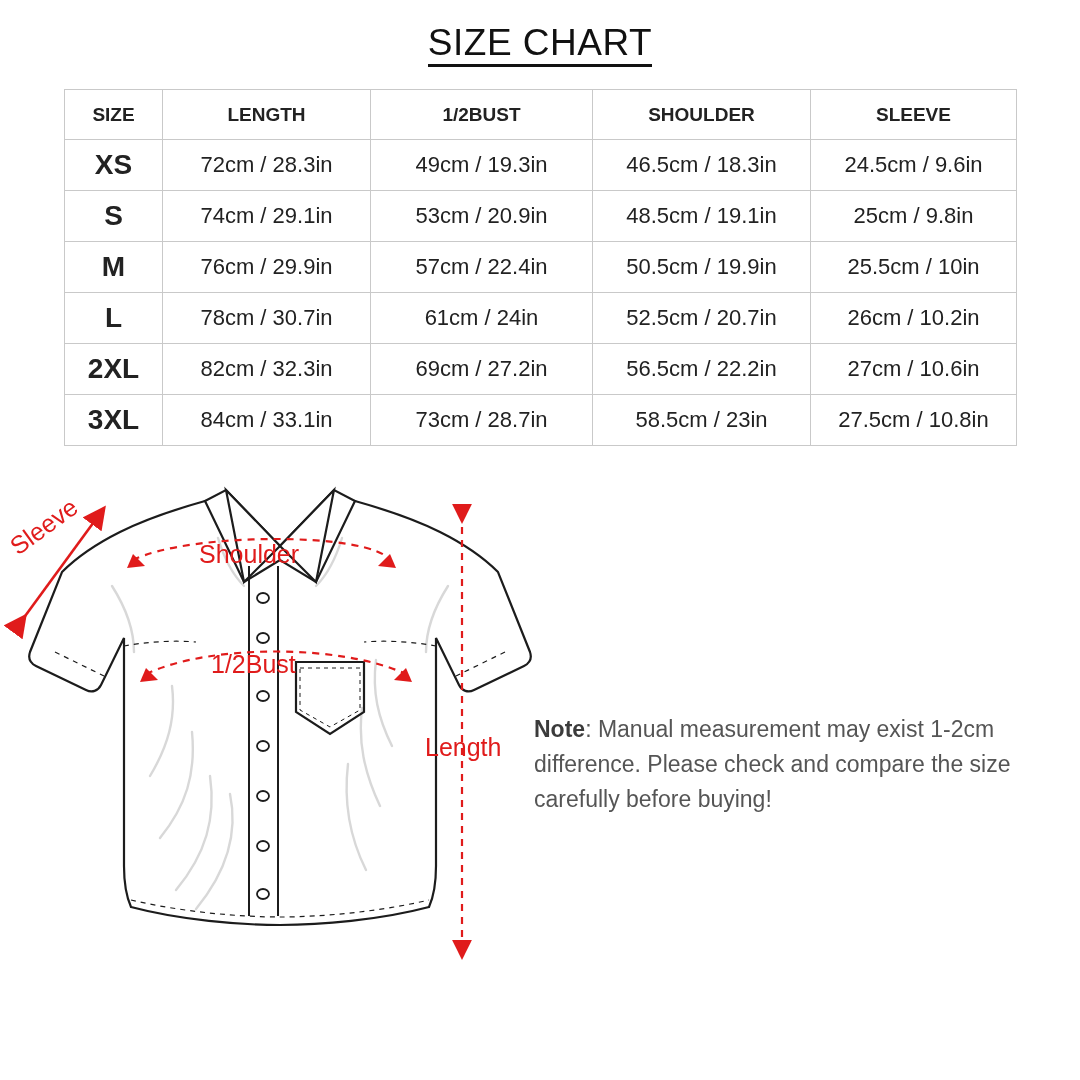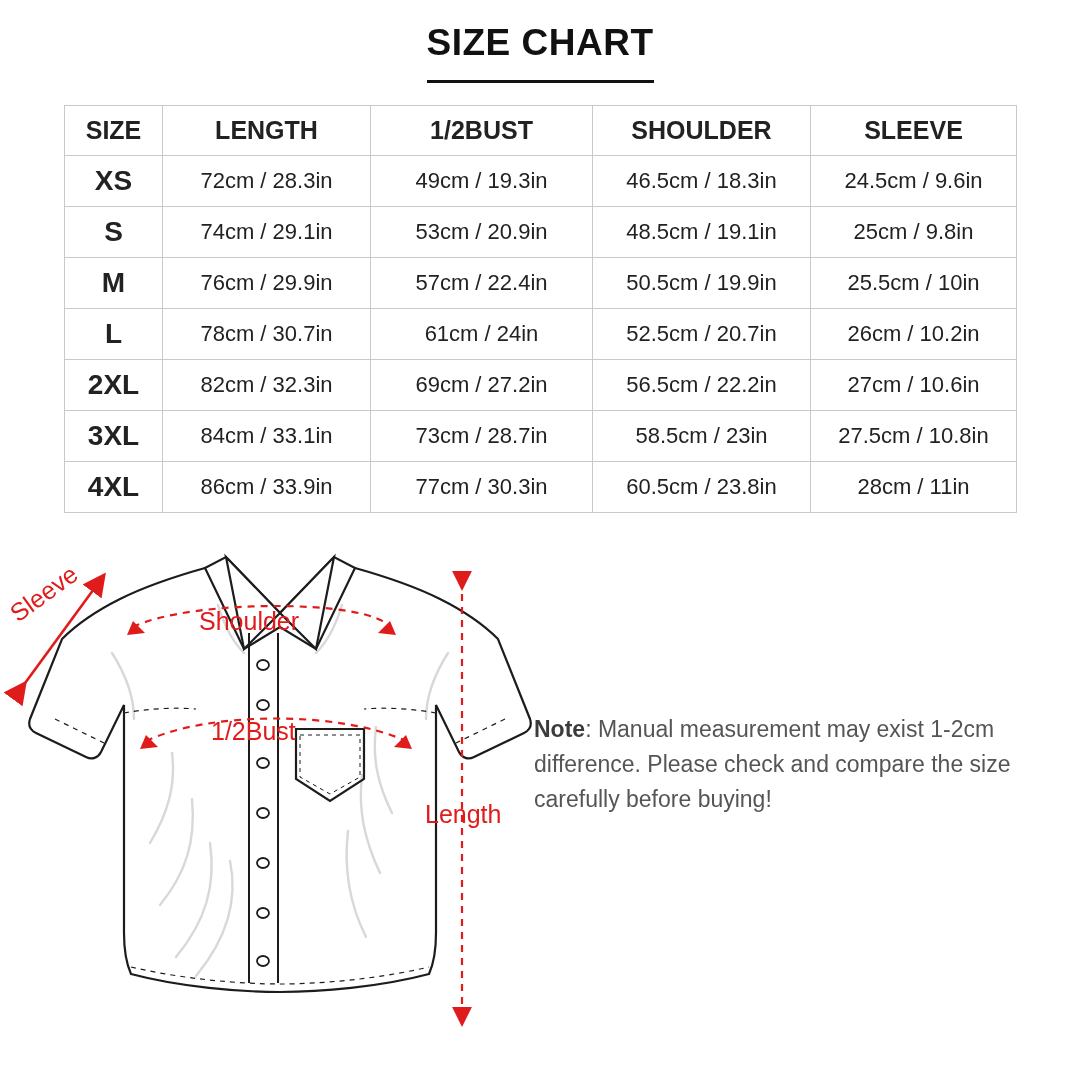--- a/index.html
+++ b/index.html
@@ -17,46 +17,46 @@
   }
 
   
   .title-wrap {
     text-align: center;
     padding-top: 22px;
   }
   .title {
     display: inline-block;
     font-size: 37px;
-    font-weight: bold;
+    font-weight: normal;
     letter-spacing: 0.5px;
     color: #111;
     border-bottom: 3px solid #111;
-    padding-bottom: 16px;
+    padding-bottom: 0;
   }
 
   
   .table-wrap {
     margin: 22px auto 0 auto;
     width: 952px;
   }
   table.size-chart {
     border-collapse: collapse;
     width: 100%;
     table-layout: fixed;
   }
   table.size-chart th,
   table.size-chart td {
     border: 1px solid #c9c9c9;
     text-align: center;
     color: #222;
   }
   table.size-chart th {
     height: 47px;
-    font-size: 25px;
+    font-size: 19px;
     font-weight: bold;
   }
   table.size-chart td {
     height: 48px;
     font-size: 22px;
     font-weight: normal;
   }
   table.size-chart td.size-cell {
     font-weight: bold;
     font-size: 28px;
@@ -154,27 +154,20 @@
         <td>69cm / 27.2in</td>
         <td>56.5cm / 22.2in</td>
         <td>27cm / 10.6in</td>
       </tr>
       <tr>
         <td class="size-cell">3XL</td>
         <td>84cm / 33.1in</td>
         <td>73cm / 28.7in</td>
         <td>58.5cm / 23in</td>
         <td>27.5cm / 10.8in</td>
-      </tr>
-      <tr>
-        <td class="size-cell">4XL</td>
-        <td>86cm / 33.9in</td>
-        <td>77cm / 30.3in</td>
-        <td>60.5cm / 23.8in</td>
-        <td>28cm / 11in</td>
       </tr>
     </tbody>
   </table>
 </div>
 
 <div class="lower">
   <svg class="shirt-svg" width="1080" height="520" viewBox="0 0 1080 520">
     <defs>
       <marker id="arrHead" markerWidth="9" markerHeight="9" refX="4.5" refY="4.5" orient="auto">
         <path d="M0,0 L9,4.5 L0,9 z" fill="#e01b1b"></path>

